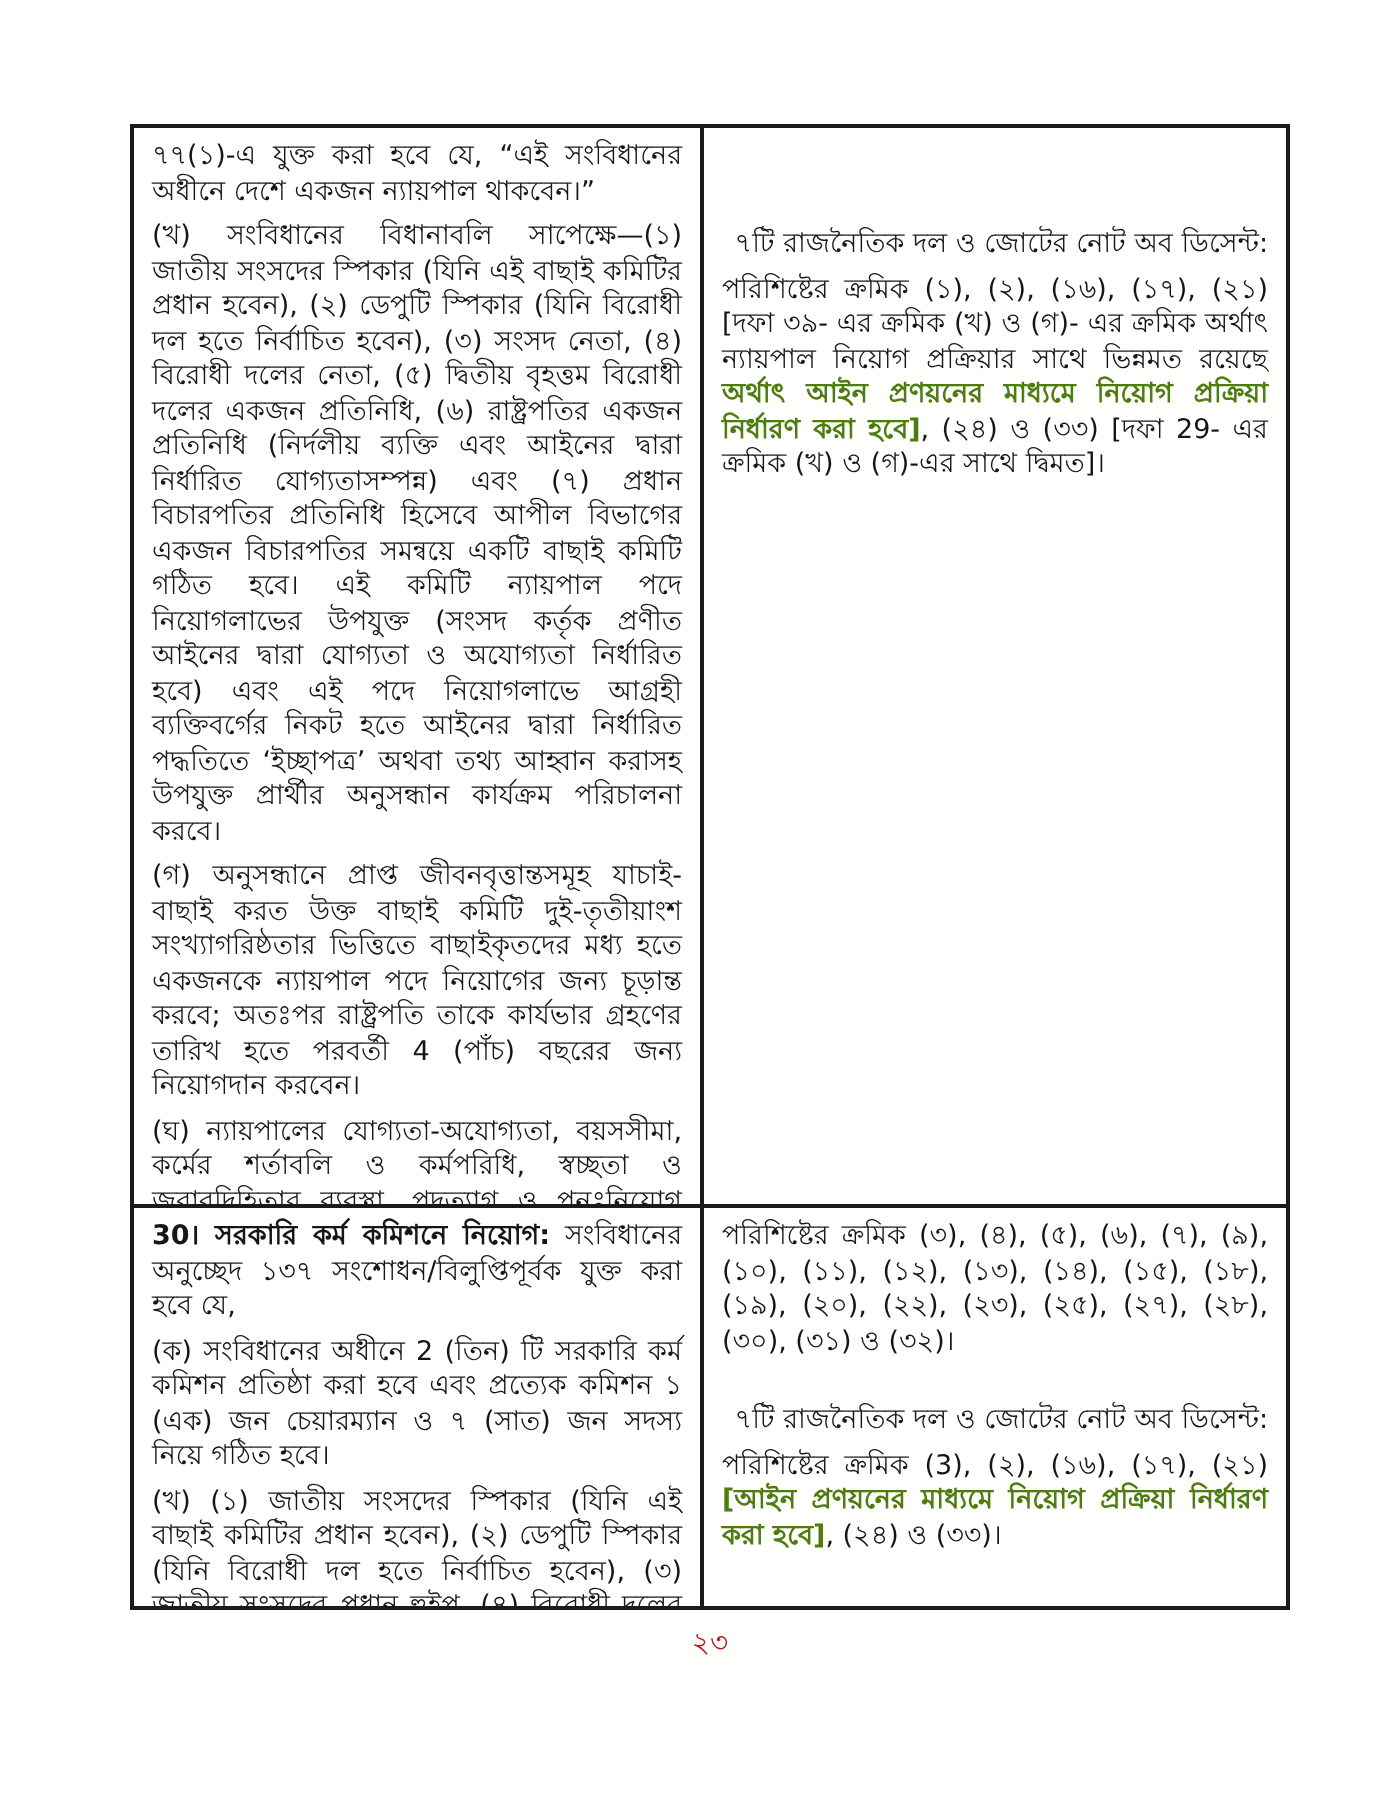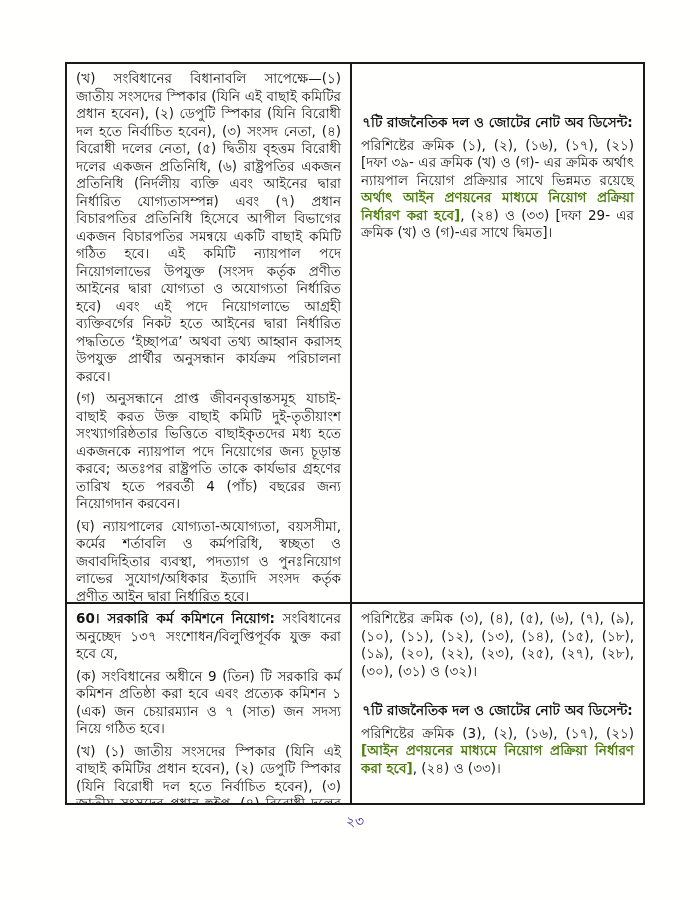--- a/index.html
+++ b/index.html
@@ -27,52 +27,53 @@
     padding:6px 9px 4px 9px;
     overflow:hidden;
     font-size:13.5px;
     line-height:17.5px;
   }
   .cell.col-left{border-right:2px solid #1a1a1a;}
   .cell.row-top{border-bottom:2px solid #1a1a1a;}
   .block{margin:0 0 5px 0;}
   .block.para{text-align:justify;}
   .block.note{text-align:justify;}
-  .block.heading{font-weight:bold;text-align:center;}
+  .block.heading{font-weight:normal;text-align:right;}
   .block.mt-xl{margin-top:44px;}
   .block.mt-lg{margin-top:22px;}
   .seg-red{color:#4d7c0f;font-weight:bold;}
   .seg-bold{font-weight:bold;}
   .page-footer{
     position:absolute;
     left:65px;top:810px;
     width:580px;
     text-align:center;
     font-size:14px;
-    color:#4c1d95;
+    color:#b91c1c;
   }
 </style>
 </head>
 <body>
 
 <div class="page">
 
   <div class="doc-table">
     <div class="cell col-left row-top">
+        <div class="block para"><span>৭৭(১)-এ যুক্ত করা হবে যে, “এই সংবিধানের অধীনে দেশে একজন ন্যায়পাল থাকবেন।”</span></div>
         <div class="block para"><span>(খ) সংবিধানের বিধানাবলি সাপেক্ষে—(১) জাতীয় সংসদের স্পিকার (যিনি এই বাছাই কমিটির প্রধান হবেন), (২) ডেপুটি স্পিকার (যিনি বিরোধী দল হতে নির্বাচিত হবেন), (৩) সংসদ নেতা, (৪) বিরোধী দলের নেতা, (৫) দ্বিতীয় বৃহত্তম বিরোধী দলের একজন প্রতিনিধি, (৬) রাষ্ট্রপতির একজন প্রতিনিধি (নির্দলীয় ব্যক্তি এবং আইনের দ্বারা নির্ধারিত যোগ্যতাসম্পন্ন) এবং (৭) প্রধান বিচারপতির প্রতিনিধি হিসেবে আপীল বিভাগের একজন বিচারপতির সমন্বয়ে একটি বাছাই কমিটি গঠিত হবে। এই কমিটি ন্যায়পাল পদে নিয়োগলাভের উপযুক্ত (সংসদ কর্তৃক প্রণীত আইনের দ্বারা যোগ্যতা ও অযোগ্যতা নির্ধারিত হবে) এবং এই পদে নিয়োগলাভে আগ্রহী ব্যক্তিবর্গের নিকট হতে আইনের দ্বারা নির্ধারিত পদ্ধতিতে ‘ইচ্ছাপত্র’ অথবা তথ্য আহ্বান করাসহ উপযুক্ত প্রার্থীর অনুসন্ধান কার্যক্রম পরিচালনা করবে।</span></div>
         <div class="block para"><span>(গ) অনুসন্ধানে প্রাপ্ত জীবনবৃত্তান্তসমূহ যাচাই-বাছাই করত উক্ত বাছাই কমিটি দুই-তৃতীয়াংশ সংখ্যাগরিষ্ঠতার ভিত্তিতে বাছাইকৃতদের মধ্য হতে একজনকে ন্যায়পাল পদে নিয়োগের জন্য চূড়ান্ত করবে; অতঃপর রাষ্ট্রপতি তাকে কার্যভার গ্রহণের তারিখ হতে পরবর্তী 4 (পাঁচ) বছরের জন্য নিয়োগদান করবেন।</span></div>
         <div class="block para"><span>(ঘ) ন্যায়পালের যোগ্যতা-অযোগ্যতা, বয়সসীমা, কর্মের শর্তাবলি ও কর্মপরিধি, স্বচ্ছতা ও জবাবদিহিতার ব্যবস্থা, পদত্যাগ ও পুনঃনিয়োগ লাভের সুযোগ/অধিকার ইত্যাদি সংসদ কর্তৃক প্রণীত আইন দ্বারা নির্ধারিত হবে।</span></div>
       </div>
     <div class="cell row-top">
         <div class="block heading mt-xl"><span>৭টি রাজনৈতিক দল ও জোটের নোট অব ডিসেন্ট:</span></div>
         <div class="block para"><span>পরিশিষ্টের ক্রমিক (১), (২), (১৬), (১৭), (২১) [দফা ৩৯- এর ক্রমিক (খ) ও (গ)- এর ক্রমিক অর্থাৎ ন্যায়পাল নিয়োগ প্রক্রিয়ার সাথে ভিন্নমত রয়েছে </span><span class="seg-red">অর্থাৎ আইন প্রণয়নের মাধ্যমে নিয়োগ প্রক্রিয়া নির্ধারণ করা হবে]</span><span>, (২৪) ও (৩৩) [দফা 29- এর ক্রমিক (খ) ও (গ)-এর সাথে দ্বিমত]।</span></div>
       </div>
     <div class="cell col-left">
-        <div class="block para"><span class="seg-bold">60। সরকারি কর্ম কমিশনে নিয়োগ:</span><span> সংবিধানের অনুচ্ছেদ ১৩৭ সংশোধন/বিলুপ্তিপূর্বক যুক্ত করা হবে যে,</span></div>
-        <div class="block para"><span>(ক) সংবিধানের অধীনে 9 (তিন) টি সরকারি কর্ম কমিশন প্রতিষ্ঠা করা হবে এবং প্রত্যেক কমিশন ১ (এক) জন চেয়ারম্যান ও ৭ (সাত) জন সদস্য নিয়ে গঠিত হবে।</span></div>
+        <div class="block para"><span class="seg-bold">30। সরকারি কর্ম কমিশনে নিয়োগ:</span><span> সংবিধানের অনুচ্ছেদ ১৩৭ সংশোধন/বিলুপ্তিপূর্বক যুক্ত করা হবে যে,</span></div>
+        <div class="block para"><span>(ক) সংবিধানের অধীনে 2 (তিন) টি সরকারি কর্ম কমিশন প্রতিষ্ঠা করা হবে এবং প্রত্যেক কমিশন ১ (এক) জন চেয়ারম্যান ও ৭ (সাত) জন সদস্য নিয়ে গঠিত হবে।</span></div>
         <div class="block para"><span>(খ) (১) জাতীয় সংসদের স্পিকার (যিনি এই বাছাই কমিটির প্রধান হবেন), (২) ডেপুটি স্পিকার (যিনি বিরোধী দল হতে নির্বাচিত হবেন), (৩) জাতীয় সংসদের প্রধান হুইপ, (৪) বিরোধী দলের প্রধান হুইপ,</span></div>
       </div>
     <div class="cell">
         <div class="block para"><span>পরিশিষ্টের ক্রমিক (৩), (৪), (৫), (৬), (৭), (৯), (১০), (১১), (১২), (১৩), (১৪), (১৫), (১৮), (১৯), (২০), (২২), (২৩), (২৫), (২৭), (২৮), (৩০), (৩১) ও (৩২)।</span></div>
         <div class="block heading mt-lg"><span>৭টি রাজনৈতিক দল ও জোটের নোট অব ডিসেন্ট:</span></div>
         <div class="block para"><span>পরিশিষ্টের ক্রমিক (3), (২), (১৬), (১৭), (২১) </span><span class="seg-red">[আইন প্রণয়নের মাধ্যমে নিয়োগ প্রক্রিয়া নির্ধারণ করা হবে]</span><span>, (২৪) ও (৩৩)।</span></div>
       </div>
   </div>
 
   <div class="page-footer">২৩</div>

